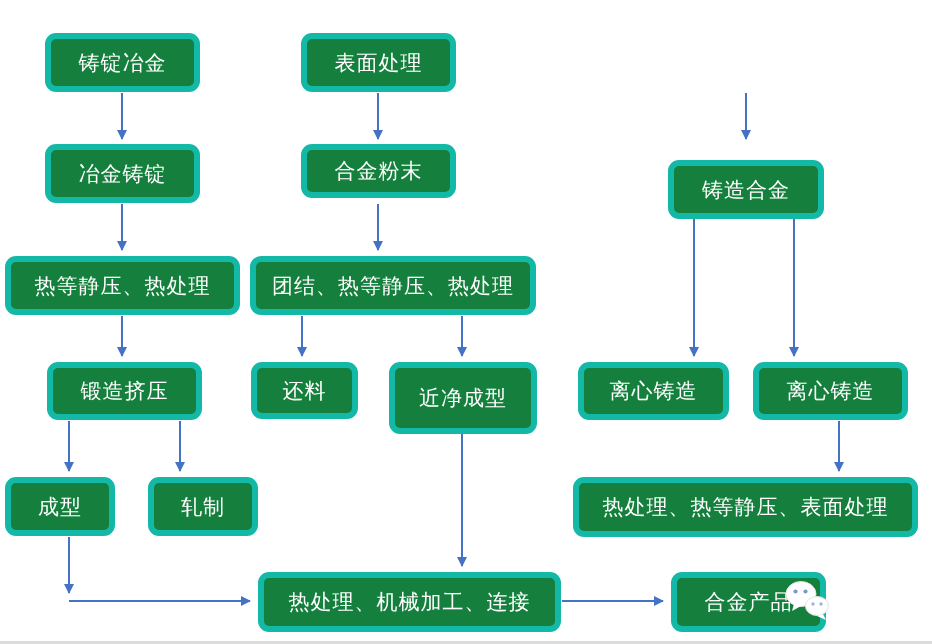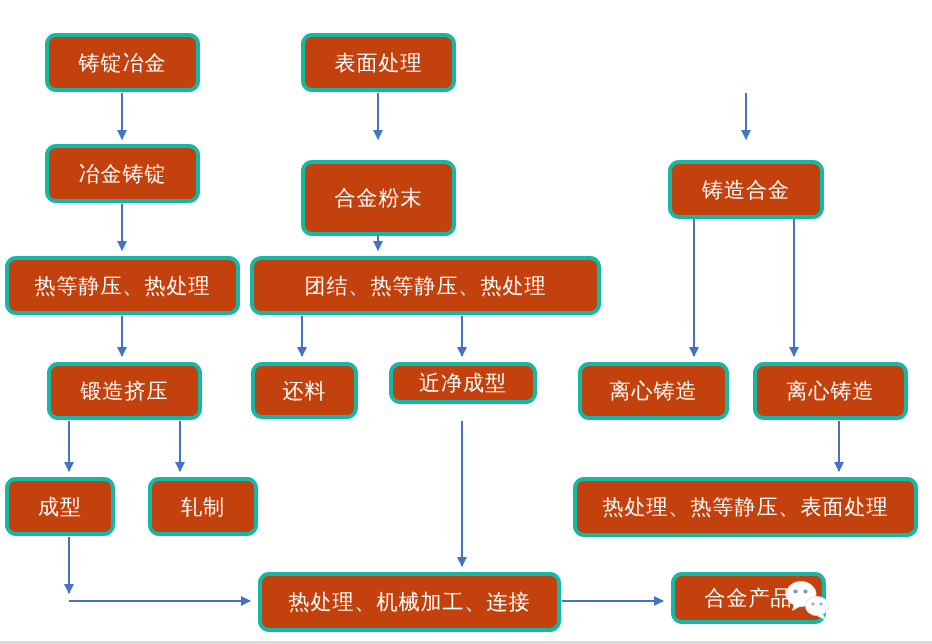--- a/index.html
+++ b/index.html
@@ -2,21 +2,21 @@
 <html><head>
 <meta charset="utf-8">
 <style>
   html,body{margin:0;padding:0;background:#fff;}
   #stage{
     position:relative;width:932px;height:644px;background:#ffffff;
     font-family:"Liberation Sans",sans-serif;overflow:hidden;
     border-bottom:3px solid #dcdcdc;box-sizing:border-box;
   }
   .node{
-    position:absolute;background:#c2410c;border:4px solid #14b8a6;
+    position:absolute;background:#15803d;border:6px solid #14b8a6;
     border-radius:11px;color:#ffffff;display:flex;align-items:center;
     justify-content:center;font-size:21px;letter-spacing:1px;
     box-sizing:border-box;white-space:nowrap;
   }
   #connectors{position:absolute;left:0;top:0;width:932px;height:644px;}
   #watermark{
     position:absolute;left:784px;top:580px;display:flex;align-items:center;
     z-index:5;
   }
   #wm-text{
@@ -58,32 +58,32 @@
   </svg>
 
   <div class="node" style="left:45px;top:33px;width:155px;height:59px;">铸锭冶金</div>
   <div class="node" style="left:45px;top:144px;width:155px;height:59px;">冶金铸锭</div>
   <div class="node" style="left:5px;top:256px;width:235px;height:59px;">热等静压、热处理</div>
   <div class="node" style="left:47px;top:362px;width:155px;height:58px;">锻造挤压</div>
   <div class="node" style="left:5px;top:477px;width:110px;height:59px;">成型</div>
   <div class="node" style="left:148px;top:477px;width:110px;height:59px;">轧制</div>
 
   <div class="node" style="left:301px;top:33px;width:155px;height:59px;">表面处理</div>
-  <div class="node" style="left:301px;top:160px;width:155px;height:76px;">合金粉末</div>
-  <div class="node" style="left:250px;top:256px;width:351px;height:59px;">团结、热等静压、热处理</div>
+  <div class="node" style="left:301px;top:144px;width:155px;height:54px;">合金粉末</div>
+  <div class="node" style="left:250px;top:256px;width:286px;height:59px;">团结、热等静压、热处理</div>
   <div class="node" style="left:251px;top:362px;width:107px;height:57px;">还料</div>
-  <div class="node" style="left:389px;top:362px;width:148px;height:42px;">近净成型</div>
+  <div class="node" style="left:389px;top:362px;width:148px;height:72px;">近净成型</div>
 
   <div class="node" style="left:668px;top:160px;width:156px;height:59px;">铸造合金</div>
   <div class="node" style="left:578px;top:362px;width:151px;height:58px;">离心铸造</div>
   <div class="node" style="left:753px;top:362px;width:155px;height:58px;">离心铸造</div>
   <div class="node" style="left:573px;top:477px;width:345px;height:60px;">热处理、热等静压、表面处理</div>
 
   <div class="node" style="left:258px;top:572px;width:303px;height:60px;">热处理、机械加工、连接</div>
-  <div class="node" style="left:671px;top:572px;width:155px;height:52px;">合金产品</div>
+  <div class="node" style="left:671px;top:572px;width:155px;height:60px;">合金产品</div>
 
   <div id="watermark">
     <svg width="48" height="42" viewBox="0 0 48 42">
       <ellipse cx="17" cy="14" rx="15" ry="12.5" fill="#ffffff" stroke="#e3e3e3" stroke-width="1"></ellipse>
       <path d="M10 24 L8 31 L17 26 z" fill="#ffffff"></path>
       <circle cx="11.5" cy="11.5" r="2.1" fill="#7d96cf"></circle>
       <circle cx="21.5" cy="11.5" r="2.1" fill="#7d96cf"></circle>
       <ellipse cx="33" cy="26" rx="11.5" ry="9.5" fill="#ffffff" stroke="#e3e3e3" stroke-width="1"></ellipse>
       <path d="M39 34 L42 40 L33 36 z" fill="#ffffff"></path>
       <circle cx="29" cy="24" r="1.7" fill="#9db3d8"></circle>

